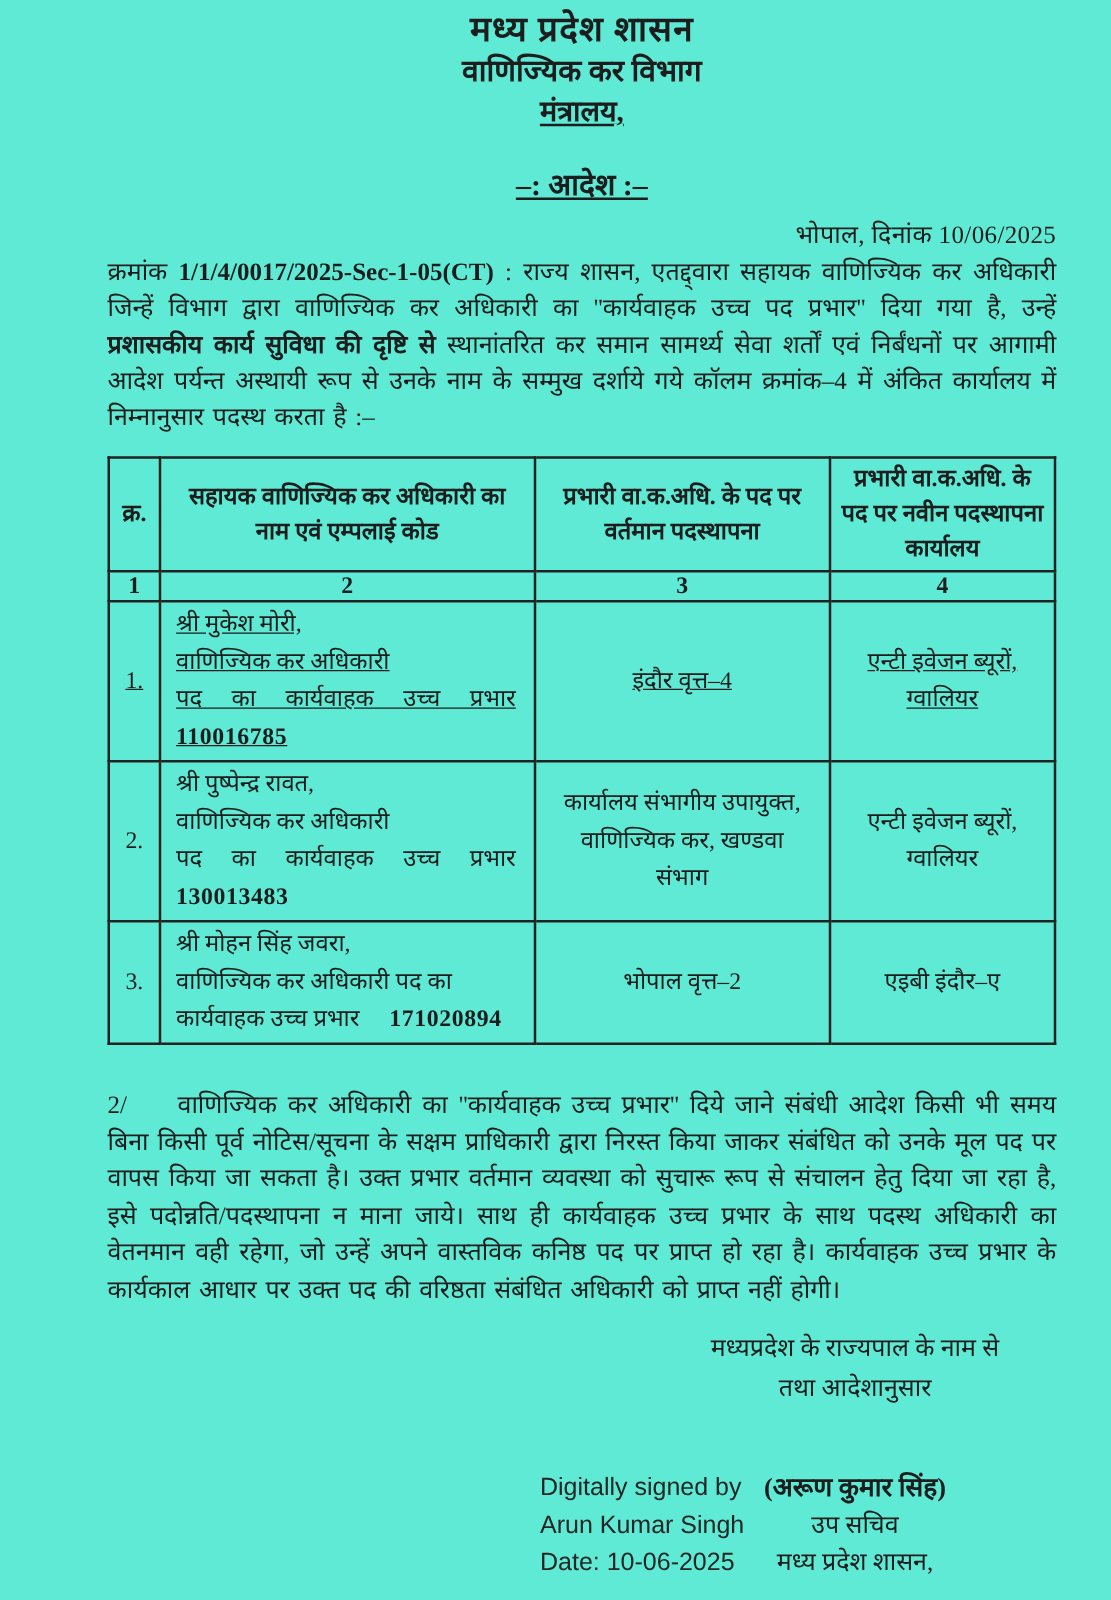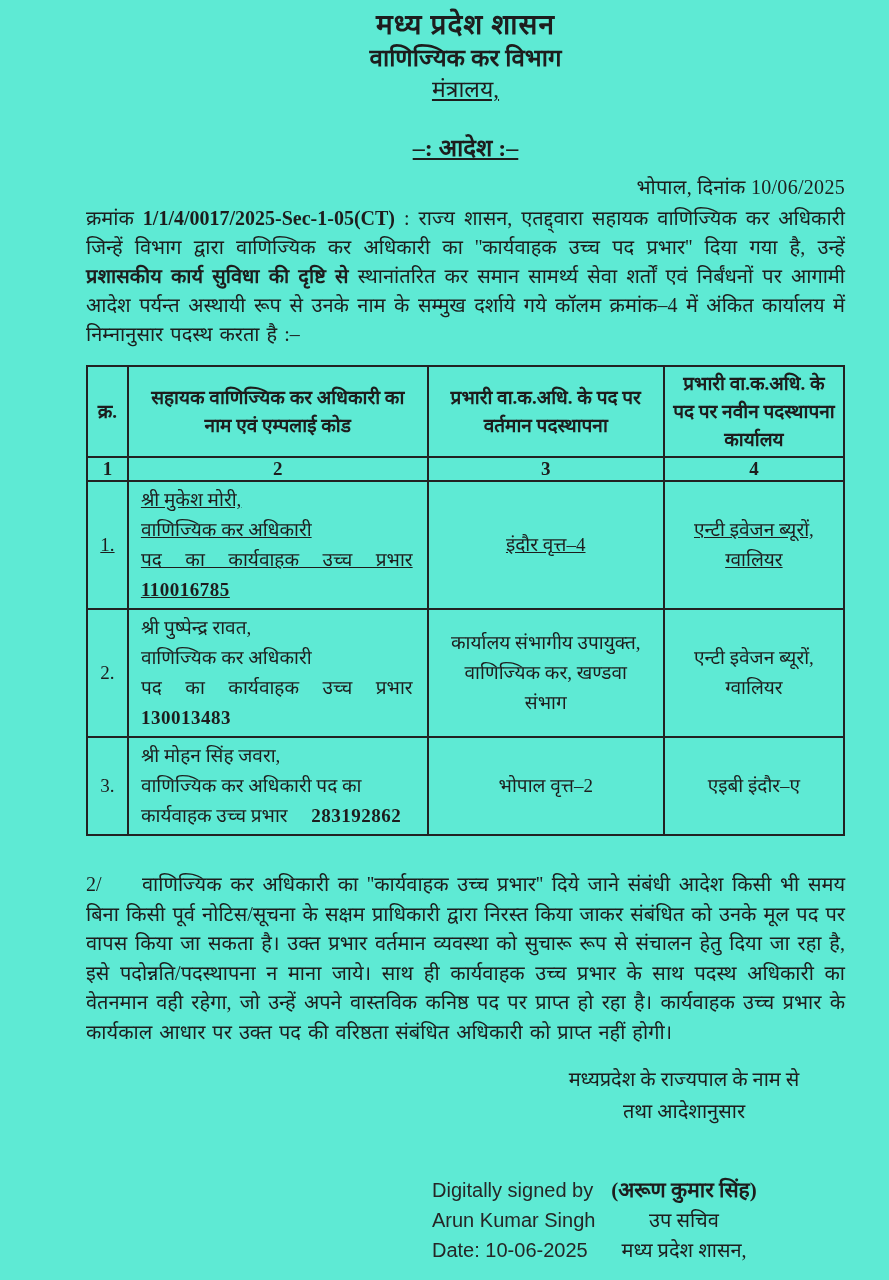--- a/index.html
+++ b/index.html
@@ -17,21 +17,21 @@
     height: 1280px;
     background: #5eead4;
     padding: 8px 44px 0 86px;
     position: relative;
   }
 
   
   .letterhead { text-align: center; line-height: 1.22; }
   .lh-1 { font-size: 28px; font-weight: bold; letter-spacing: 1px; }
   .lh-2 { font-size: 24px; font-weight: bold; margin-top: 2px; }
-  .lh-3 { font-size: 23px; font-weight: normal; text-decoration: underline; margin-top: 3px; }
+  .lh-3 { font-size: 23px; font-weight: bold; text-decoration: underline; margin-top: 3px; }
   .lh-4 { font-size: 23px; font-weight: bold; text-decoration: underline; margin-top: 2px; }
 
   .order-title {
     text-align: center;
     font-size: 24px;
     font-weight: bold;
     text-decoration: underline;
     margin-top: 26px;
   }
 
@@ -179,21 +179,21 @@
           </td>
       <td class="cur">कार्यालय संभागीय उपायुक्त, वाणिज्यिक कर, खण्डवा संभाग</td>
       <td class="new">एन्टी इवेजन ब्यूरों, ग्वालियर</td>
     </tr>
 
     <tr class="r3">
       <td class="sno">3.</td>
       <td class="name">
             <div class="nl">श्री मोहन सिंह जवरा,</div>
             <div class="nl">वाणिज्यिक कर अधिकारी पद का</div>
-            <div class="nl">कार्यवाहक उच्च प्रभार  <b>283192862</b></div>
+            <div class="nl">कार्यवाहक उच्च प्रभार  <b>171020894</b></div>
           </td>
       <td class="cur">भोपाल वृत्त–2</td>
       <td class="new">एइबी इंदौर–ए</td>
     </tr>
   </tbody>
   </table>
 
   <p class="para para-2"><span class="para-num">2/</span><span>वाणिज्यिक कर अधिकारी का ''कार्यवाहक उच्च प्रभार'' दिये जाने संबंधी आदेश किसी भी समय बिना किसी पूर्व नोटिस/सूचना के सक्षम प्राधिकारी द्वारा निरस्त किया जाकर संबंधित को उनके मूल पद पर वापस किया जा सकता है। उक्त प्रभार वर्तमान व्यवस्था को सुचारू रूप से संचालन हेतु दिया जा रहा है, इसे पदोन्नति/पदस्थापना न माना जाये। साथ ही कार्यवाहक उच्च प्रभार के साथ पदस्थ अधिकारी का वेतनमान वही रहेगा, जो उन्हें अपने वास्तविक कनिष्ठ पद पर प्राप्त हो रहा है। कार्यवाहक उच्च प्रभार के कार्यकाल आधार पर उक्त पद की वरिष्ठता संबंधित अधिकारी को प्राप्त नहीं होगी।</span></p>
 
   <div class="signoff">

